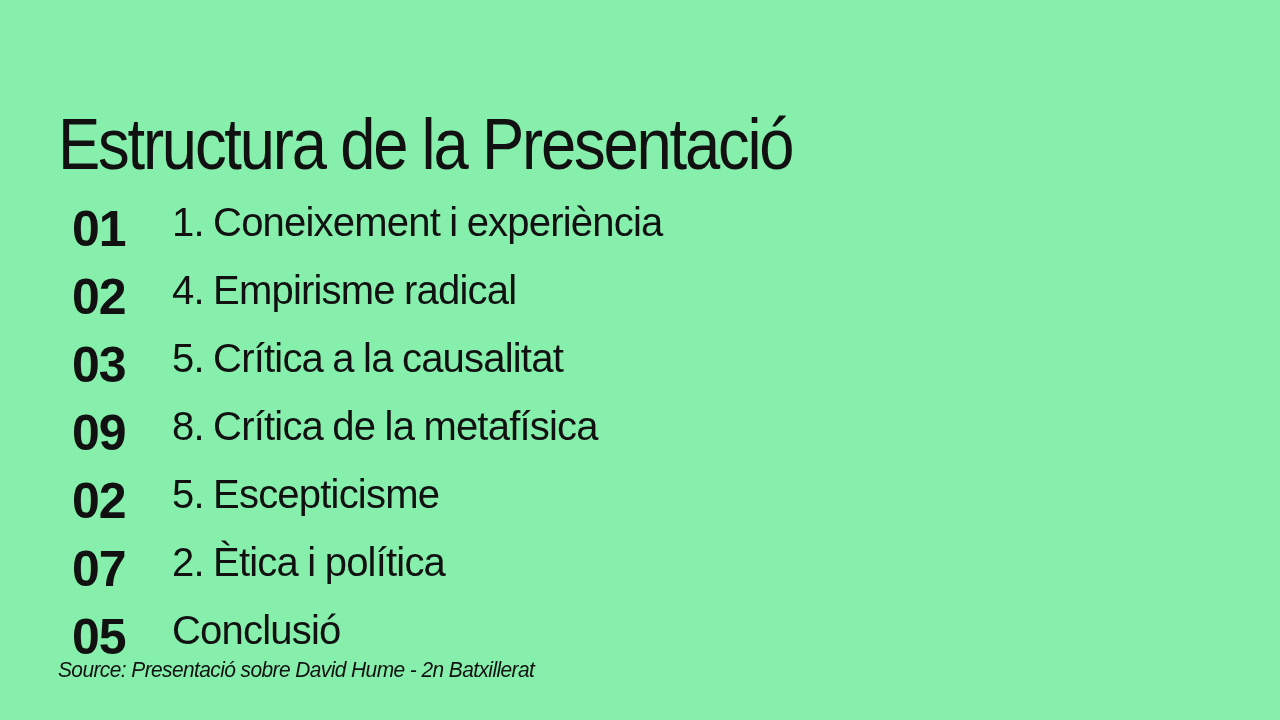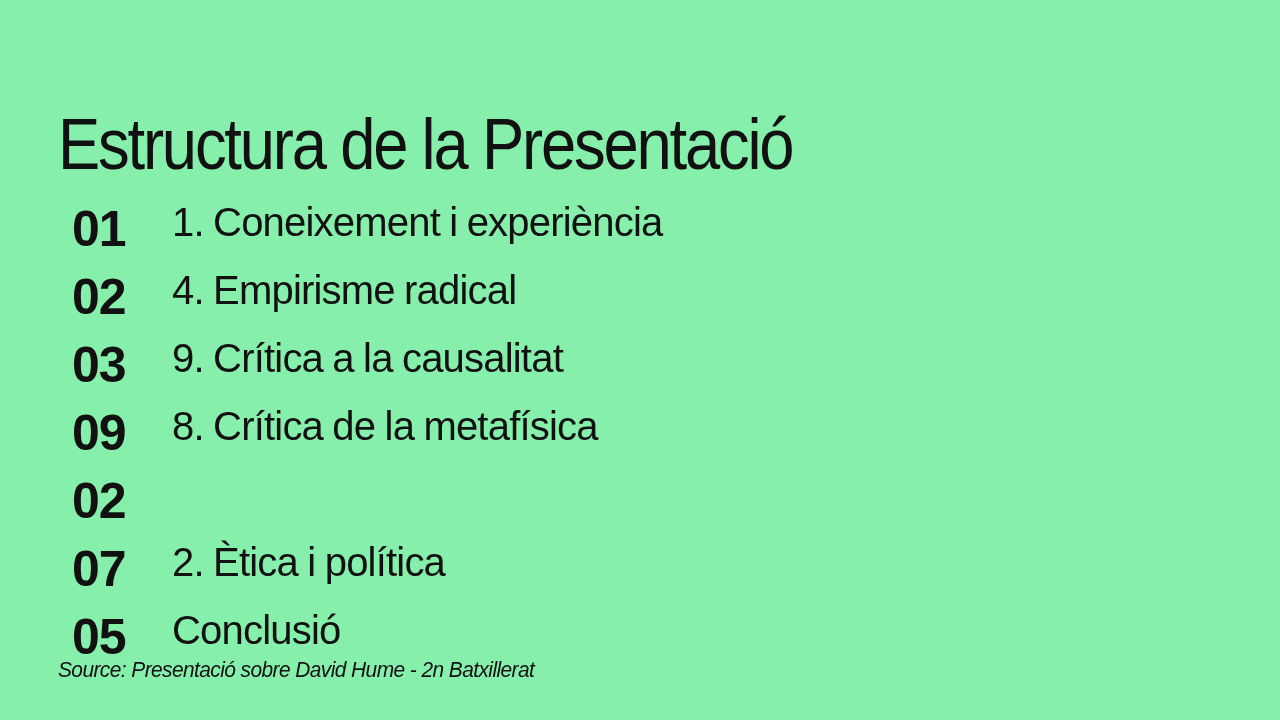--- a/index.html
+++ b/index.html
@@ -91,30 +91,31 @@
       <span class="toc-label">1. Coneixement i experiència</span>
     </div>
 
     <div class="toc-row">
       <span class="toc-num">02</span>
       <span class="toc-label">4. Empirisme radical</span>
     </div>
 
     <div class="toc-row">
       <span class="toc-num">03</span>
-      <span class="toc-label">9. Crítica a la causalitat</span>
+      <span class="toc-label">5. Crítica a la causalitat</span>
     </div>
 
     <div class="toc-row">
       <span class="toc-num">09</span>
       <span class="toc-label">8. Crítica de la metafísica</span>
     </div>
 
     <div class="toc-row">
       <span class="toc-num">02</span>
+      <span class="toc-label">5. Escepticisme</span>
     </div>
 
     <div class="toc-row">
       <span class="toc-num">07</span>
       <span class="toc-label">2. Ètica i política</span>
     </div>
 
     <div class="toc-row">
       <span class="toc-num">05</span>
       <span class="toc-label">Conclusió</span>

